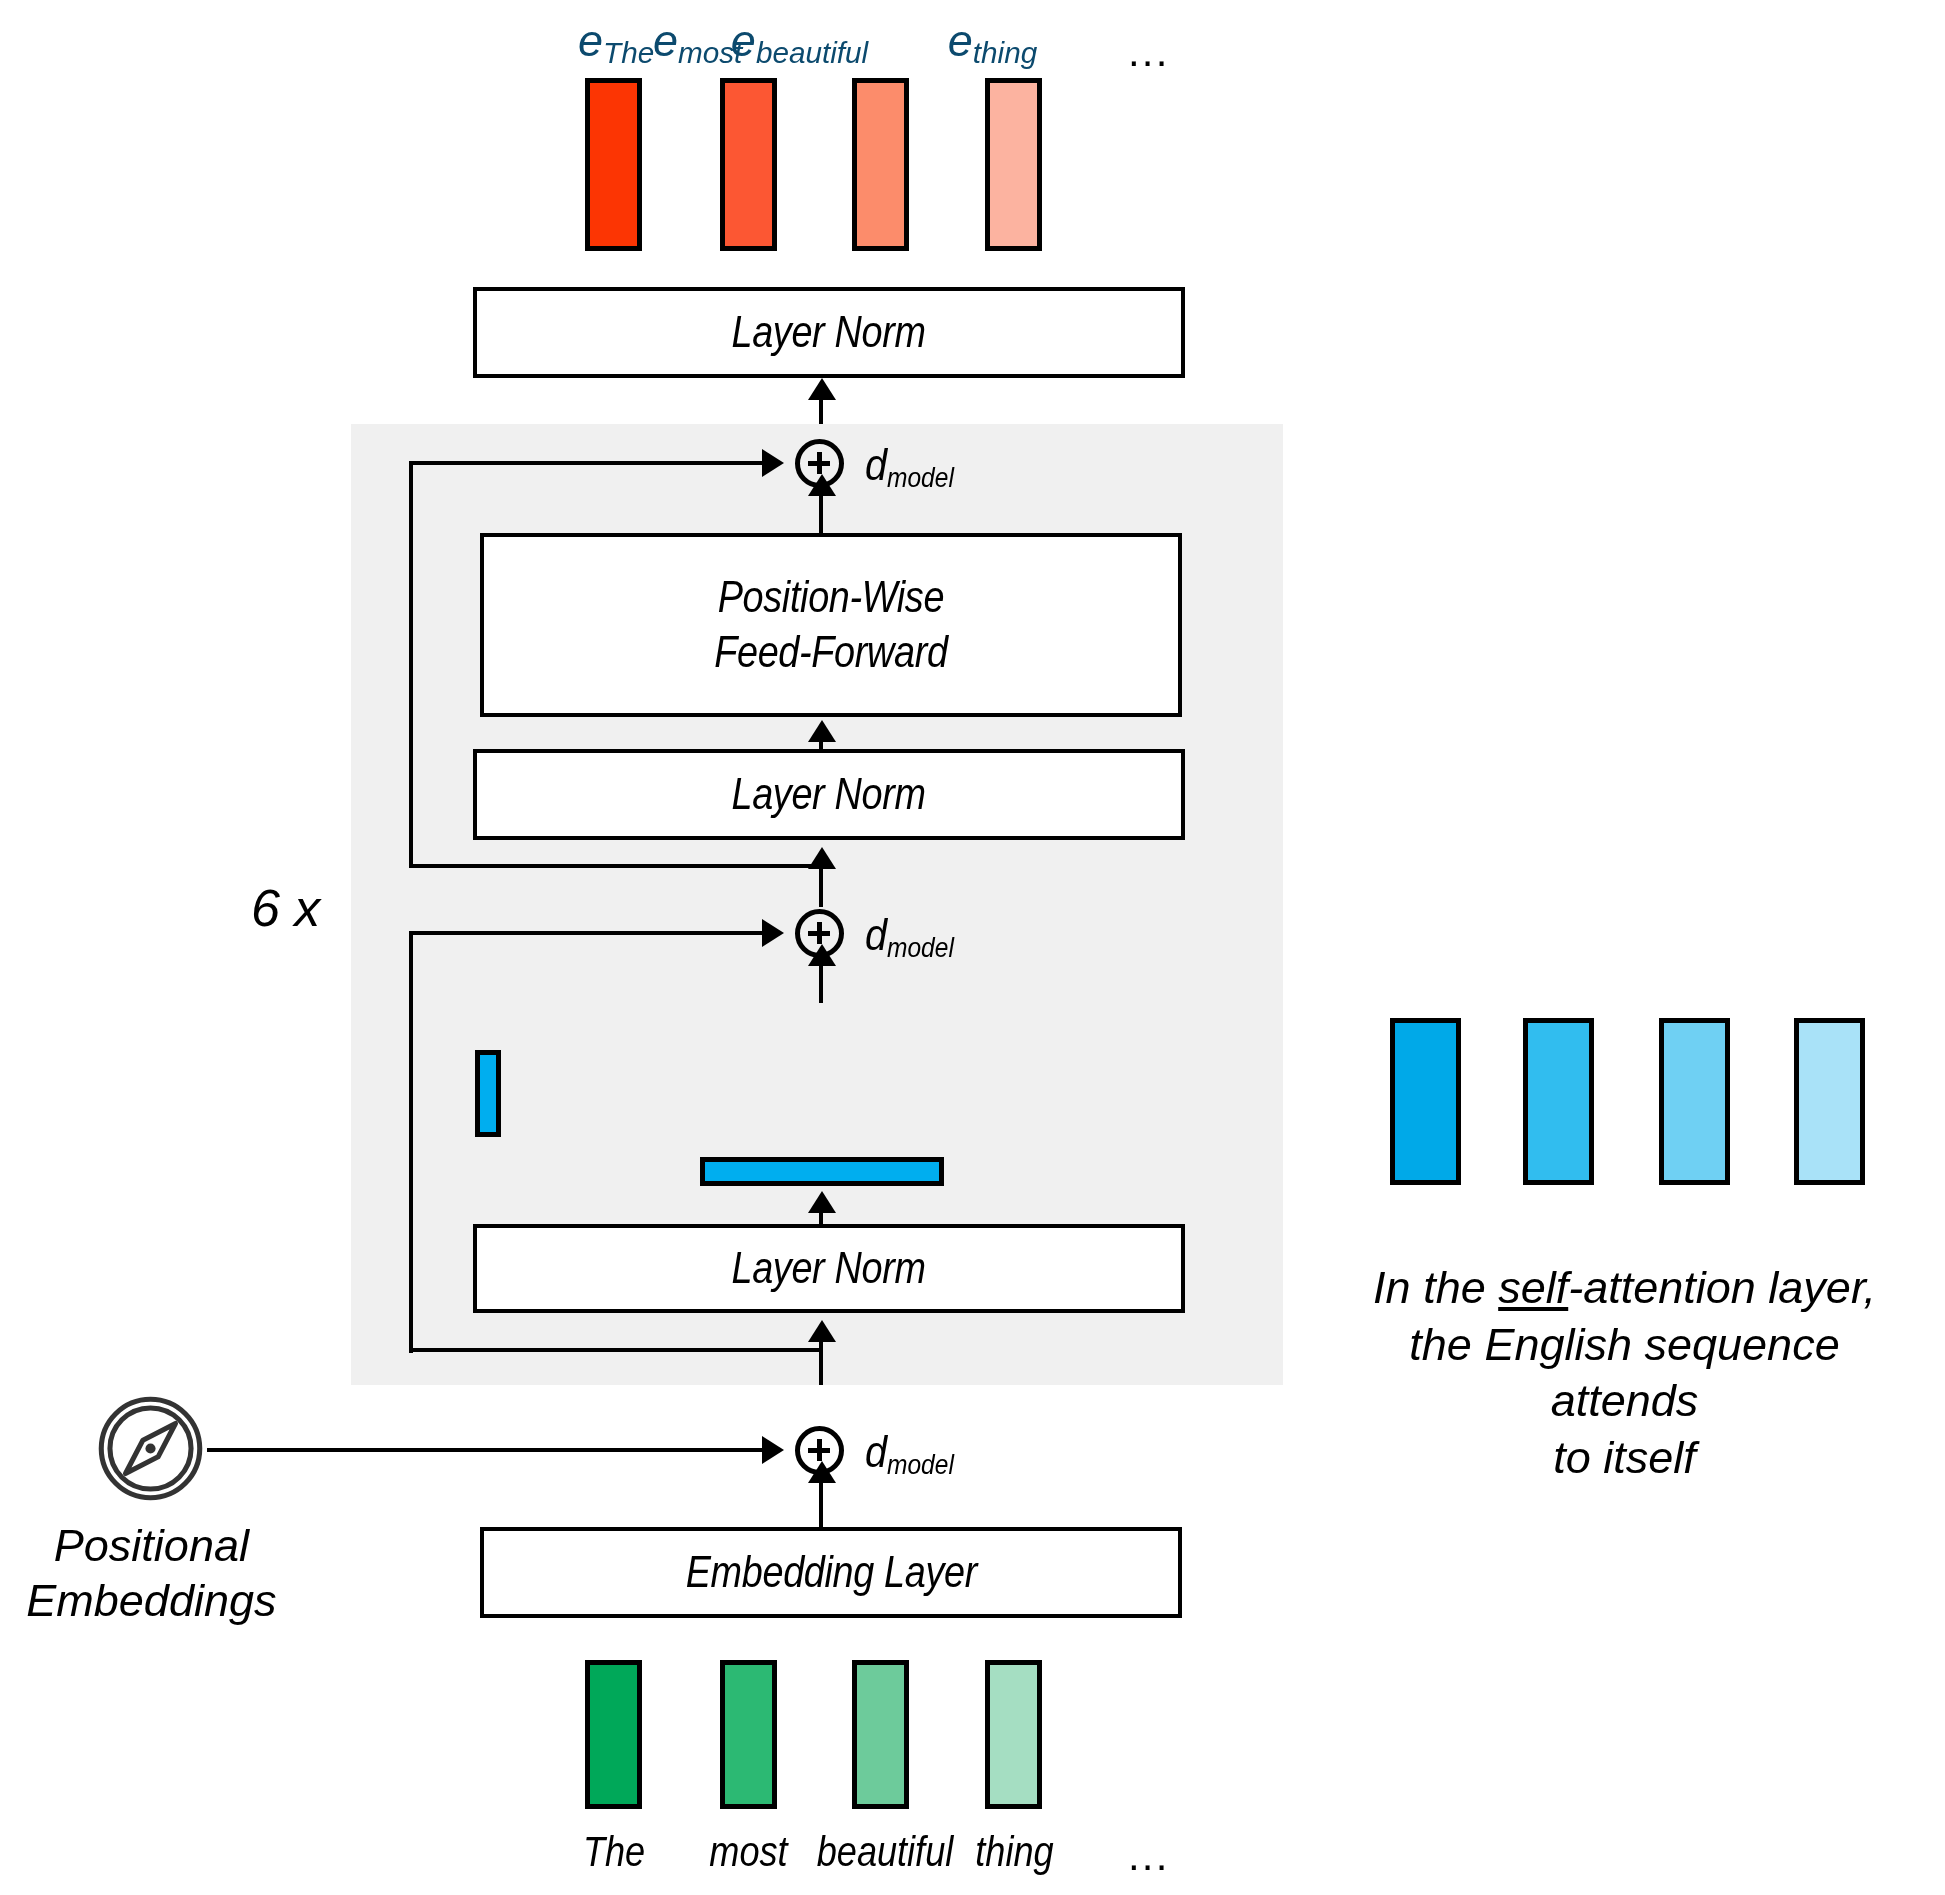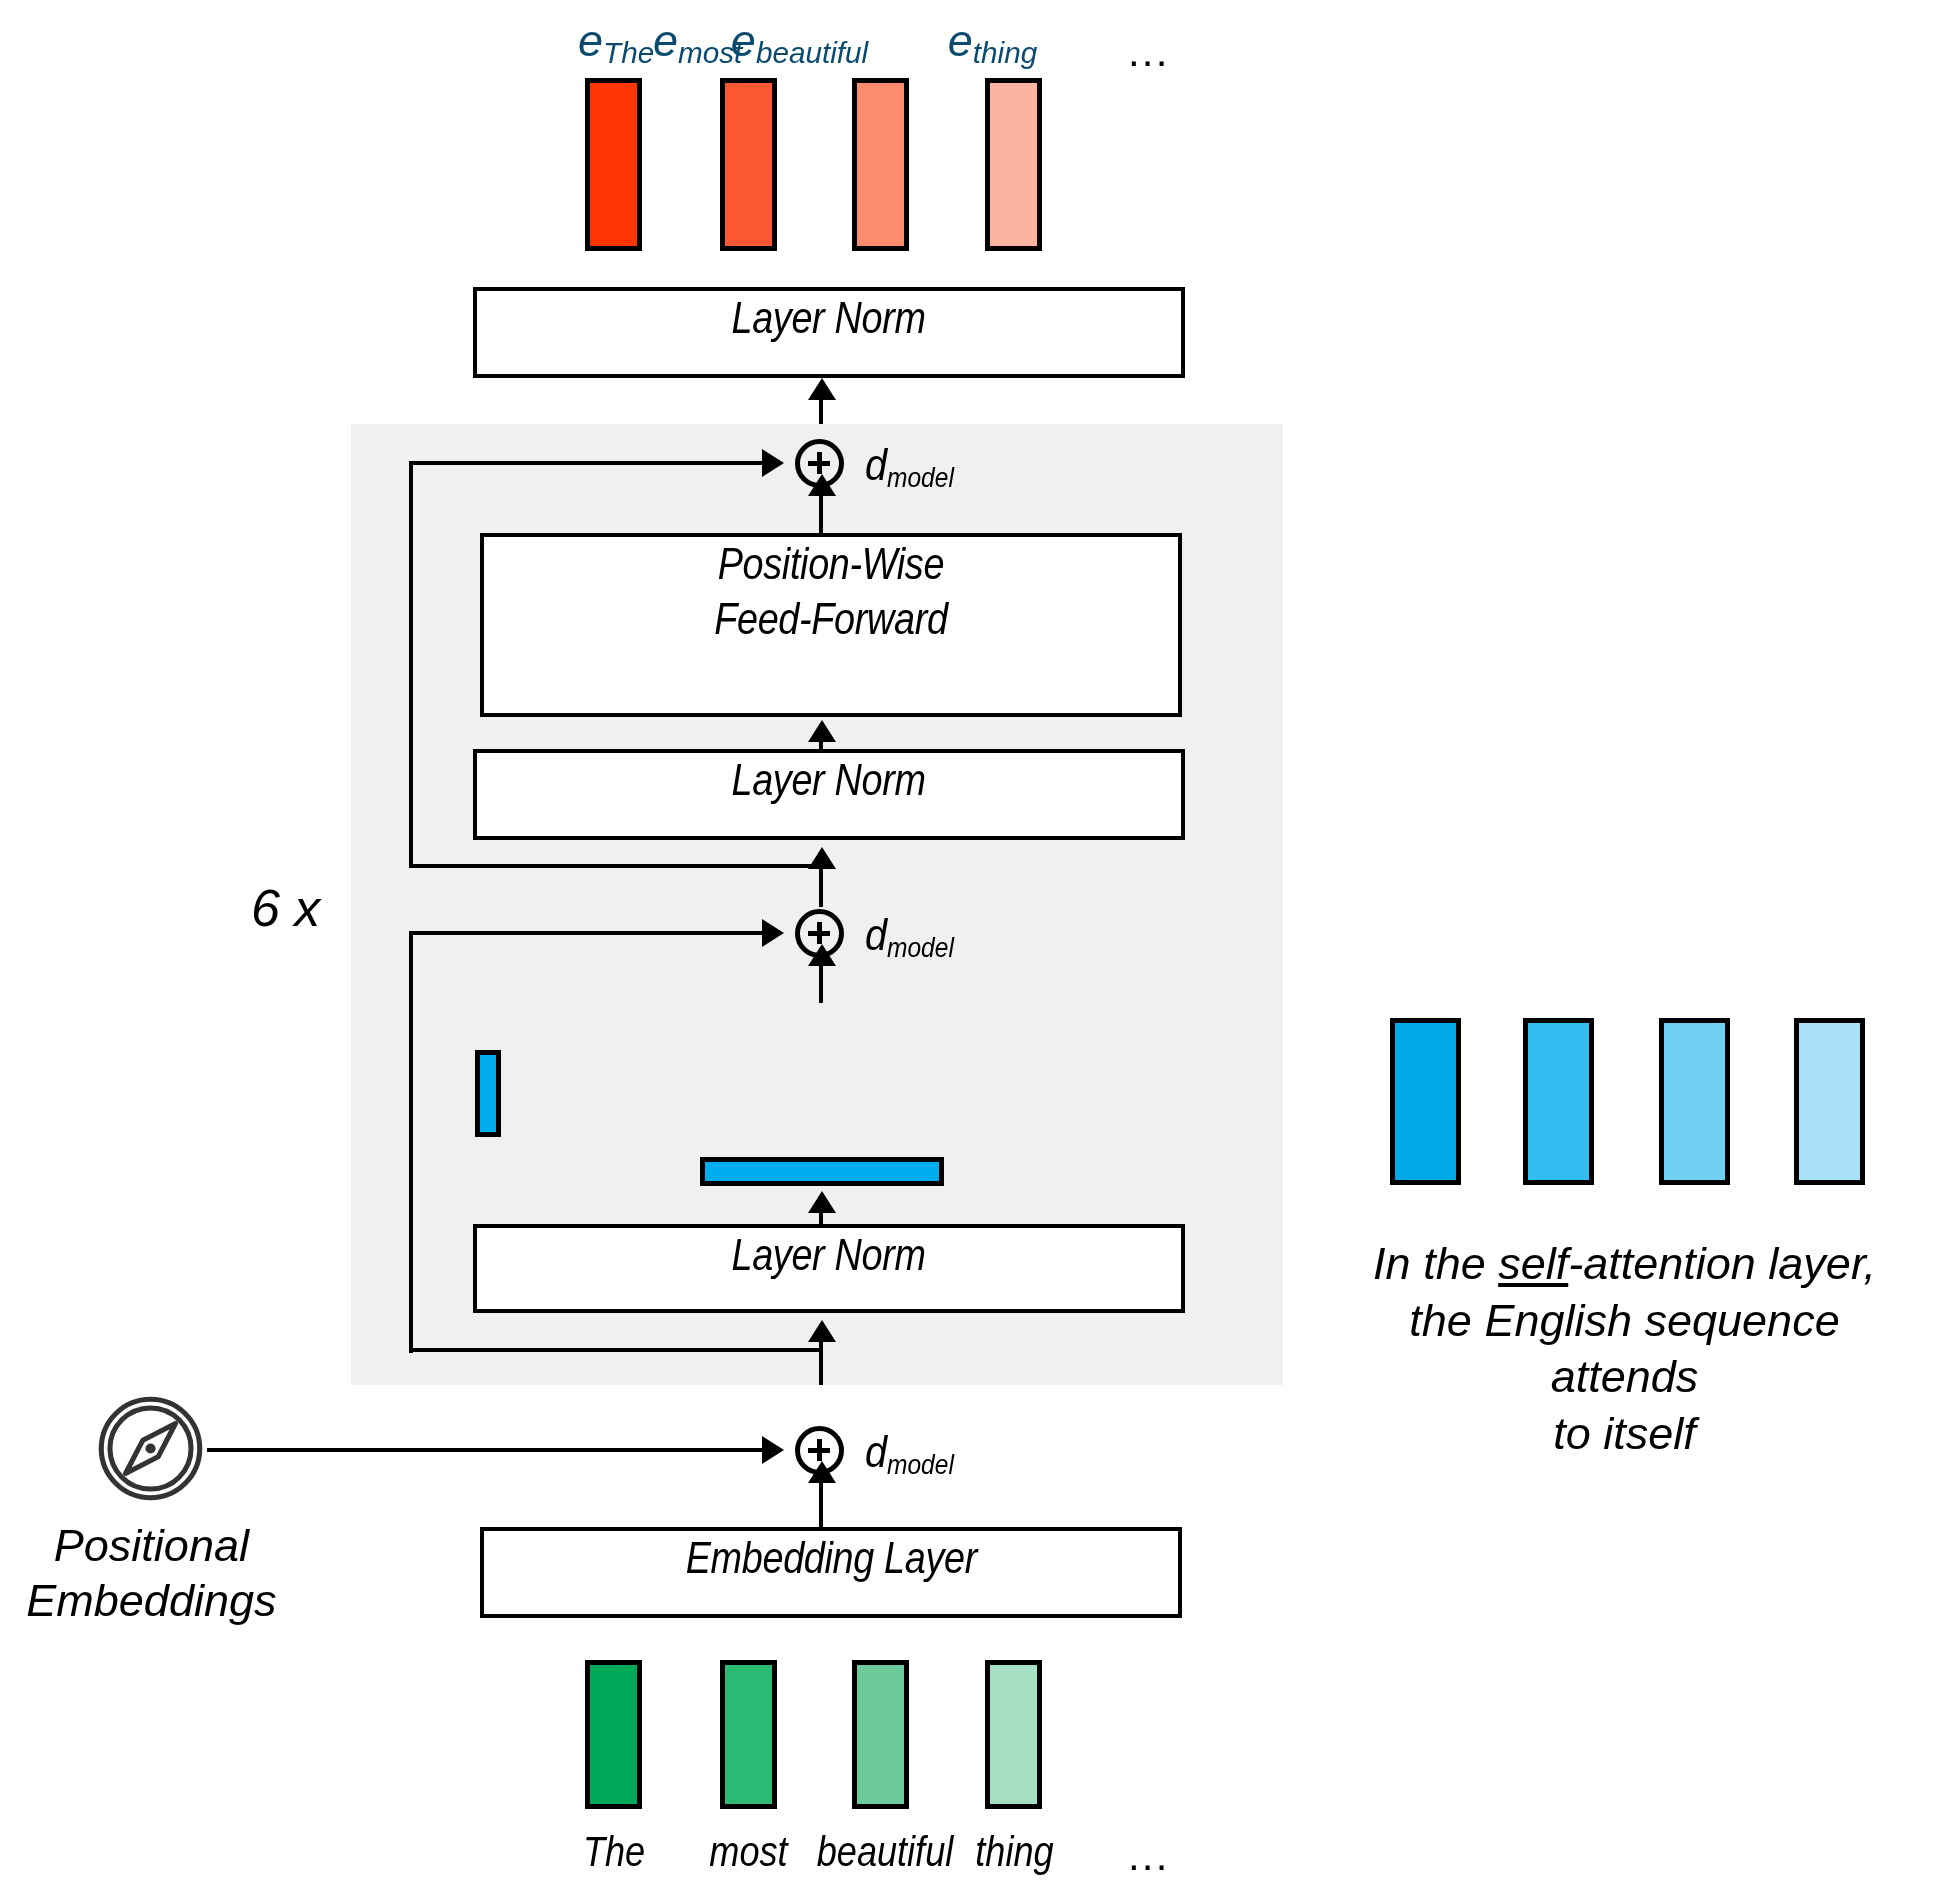--- a/index.html
+++ b/index.html
@@ -30,21 +30,21 @@
     height: 961px;
     background: #f0f0f0;
   }
 
   
   .box {
     background: #ffffff;
     border: 4.4px solid #000000;
     box-sizing: border-box;
     display: flex;
-    align-items: flex-start;
+    align-items: center;
     justify-content: center;
     text-align: center;
   }
   .box-label {
     font-family: "Liberation Sans", sans-serif;
     font-style: italic;
     font-weight: 400;
     color: #000000;
     line-height: 1.22;
     letter-spacing: -0.4px;
@@ -181,20 +181,21 @@
 
   
   #selfattn-caption {
     font-family: "Liberation Sans", sans-serif;
     font-style: italic;
     font-size: 45px;
     color: #000000;
     text-align: center;
     line-height: 1.26;
     width: 589px;
+    margin-top: 24px;
   }
 </style>
 </head>
 <body>
 
 <div id="canvas">
 
   <div class="abs emb-label" style="left:578px; top:14.5px; width:73px;">
     <span>e</span><sub>The</sub>
   </div>

